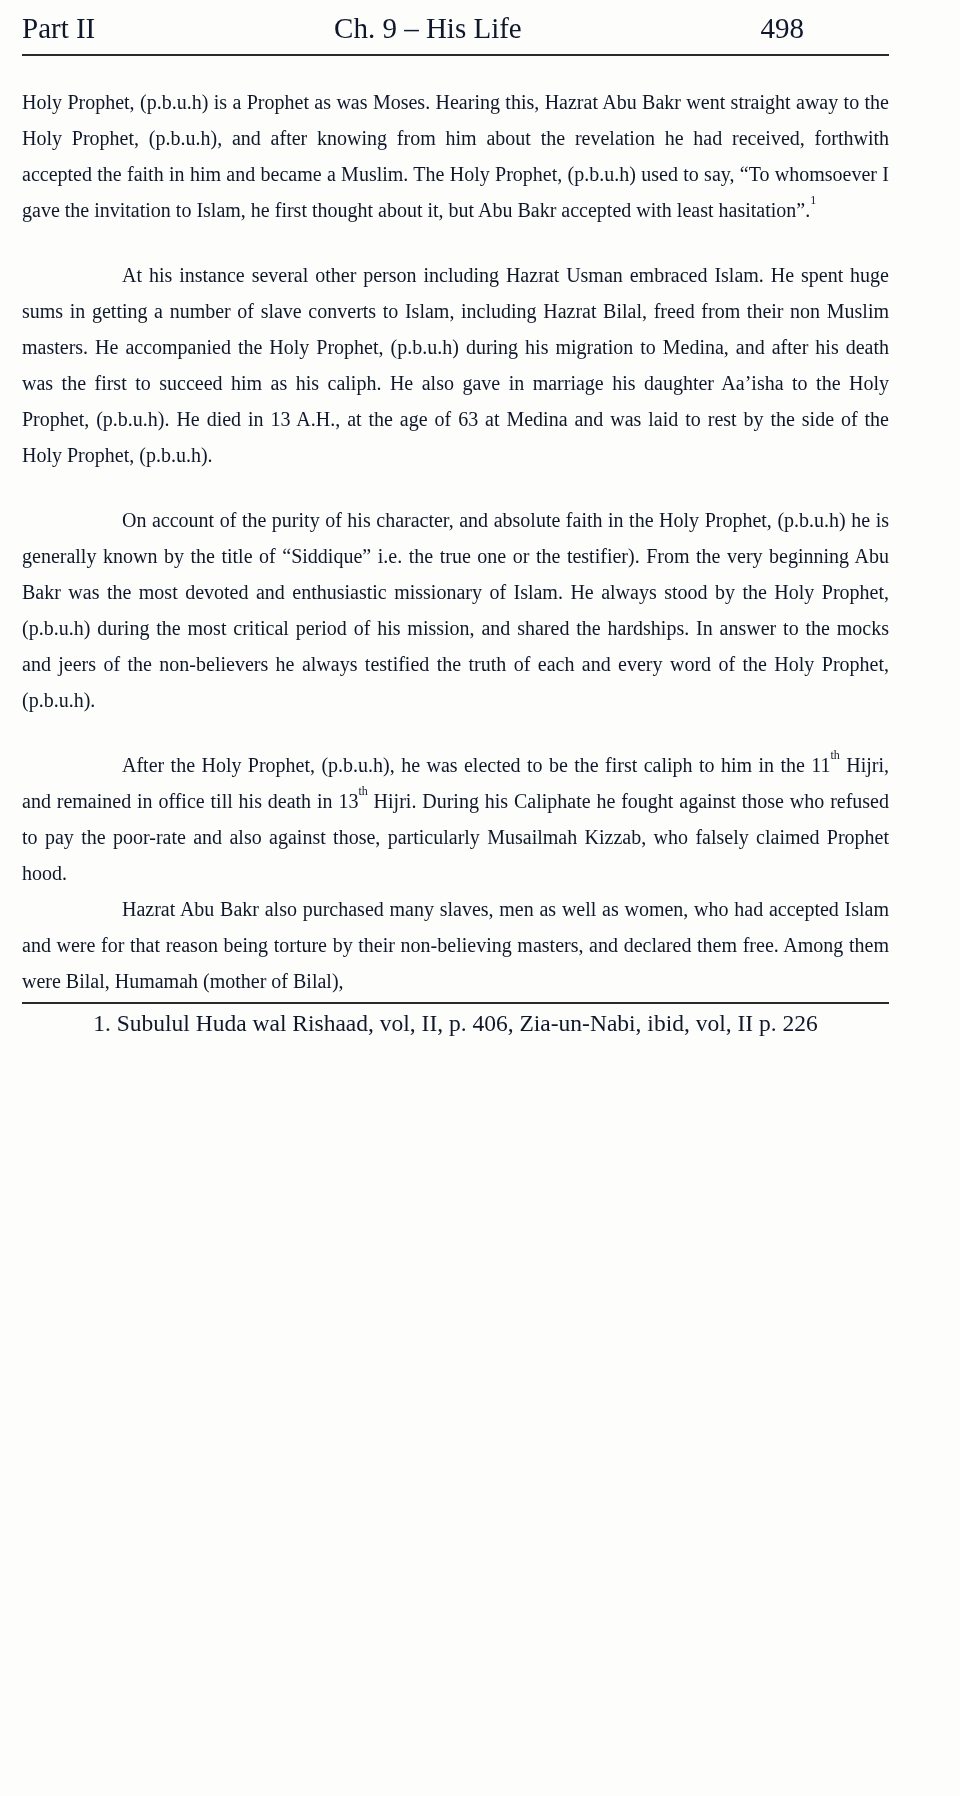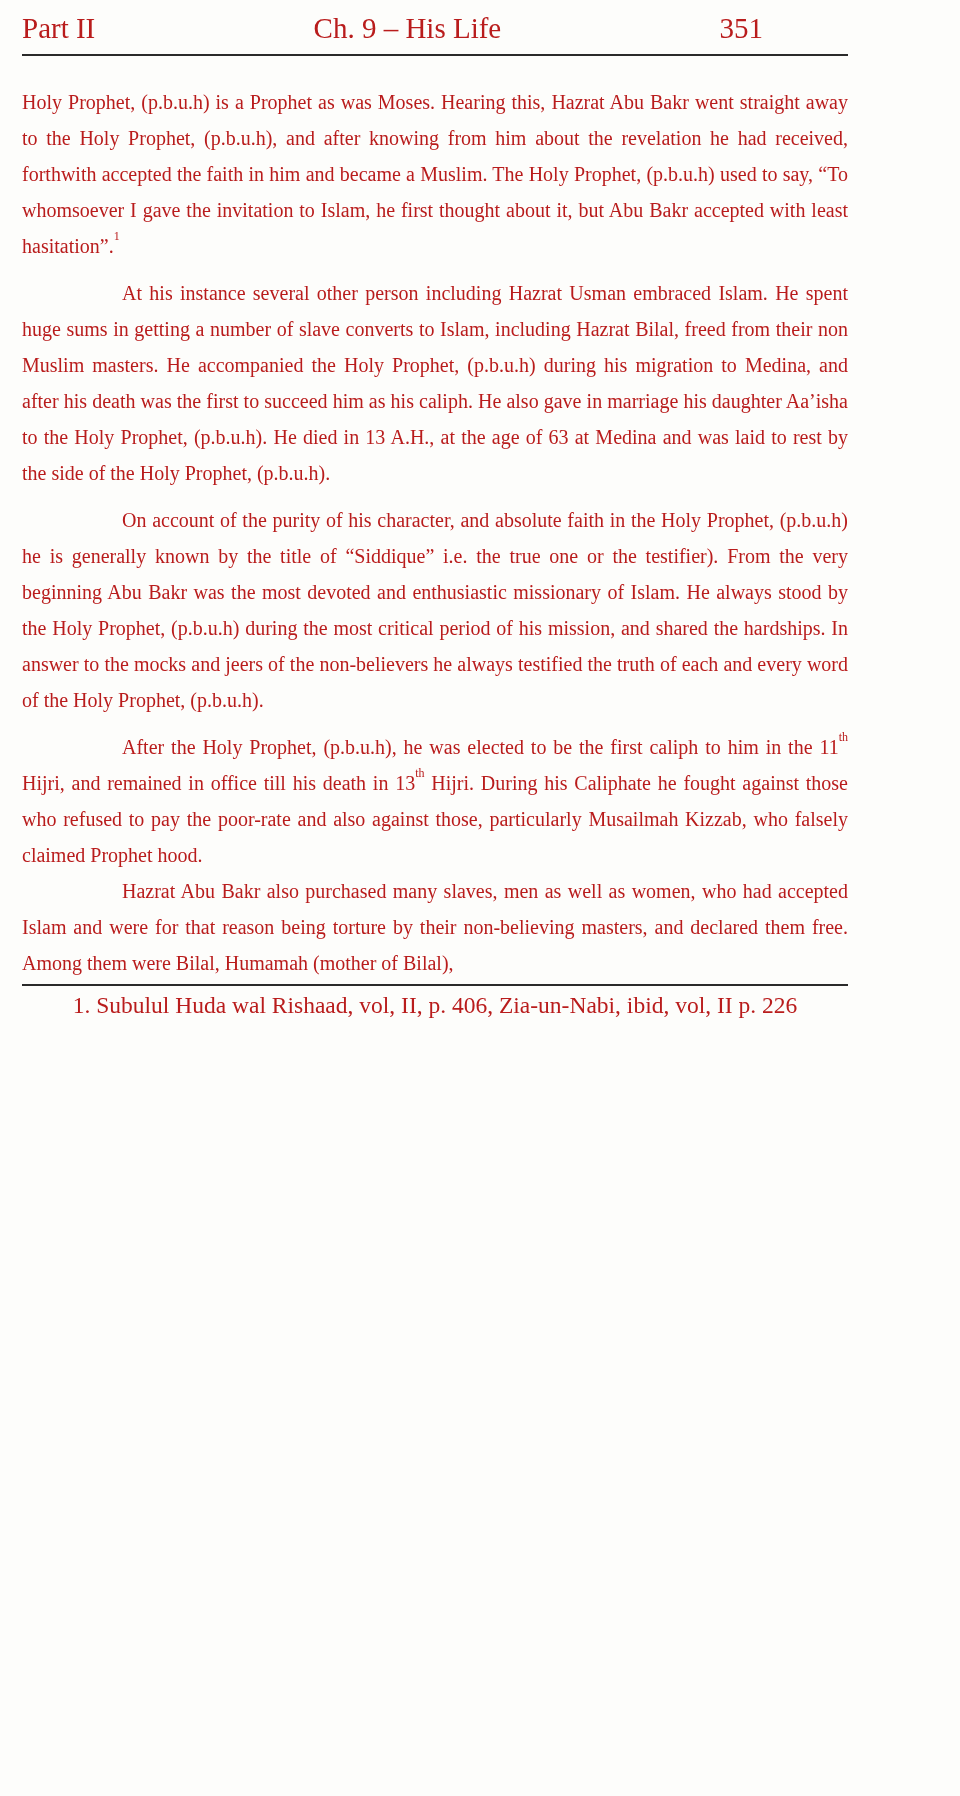--- a/index.html
+++ b/index.html
@@ -5,23 +5,23 @@
   html, body {
     margin: 0;
     padding: 0;
     background: #ffffff;
   }
   .page {
     width: 960px;
     height: 1796px;
     box-sizing: border-box;
     background: #fdfdfb;
-    color: #b91c1c;
+    color: #0f172a;
     font-family: "Liberation Serif", "DejaVu Serif", serif;
-    padding: 10px 112px 0 22px;
+    padding: 10px 71px 0 22px;
     overflow: hidden;
   }
   .header {
     display: flex;
     justify-content: space-between;
     align-items: baseline;
     font-size: 29px;
     line-height: 36px;
     padding-right: 85px;
     padding-bottom: 8px;
@@ -36,21 +36,21 @@
     line-height: 36px;
     text-align: justify;
   }
   .para {
     margin: 0;
   }
   .para.indent {
     text-indent: 100px;
   }
   .para.gap {
-    margin-top: 11px;
+    margin-top: 29px;
   }
   sup.sp {
     font-size: 0.6em;
     line-height: 0;
     position: relative;
     top: -0.45em;
   }
   .footnote-rule {
     margin-top: 3px;
     border-top: 2px solid #2a2a2a;
@@ -64,21 +64,21 @@
   }
 </style>
 </head>
 <body>
 
 <div class="page">
 
   <div class="header">
     <span>Part II</span>
     <span>Ch. 9 – His Life</span>
-    <span>351</span>
+    <span>498</span>
   </div>
 
   <div class="header-rule"></div>
 
   <div class="body">
       <p class="para">Holy Prophet, (p.b.u.h) is a Prophet as was Moses. Hearing this, Hazrat Abu Bakr went straight away to the Holy Prophet, (p.b.u.h), and after knowing from him about the revelation he had received, forthwith accepted the faith in him and became a Muslim. The Holy Prophet, (p.b.u.h) used to say, “To whomsoever I gave the invitation to Islam, he first thought about it, but Abu Bakr accepted with least hasitation”.<sup class="sp">1</sup></p>
       <p class="para indent gap">At his instance several other person including Hazrat Usman embraced Islam. He spent huge sums in getting a number of slave converts to Islam, including Hazrat Bilal, freed from their non Muslim masters. He accompanied the Holy Prophet, (p.b.u.h) during his migration to Medina, and after his death was the first to succeed him as his caliph. He also gave in marriage his daughter Aa’isha to the Holy Prophet, (p.b.u.h). He died in 13 A.H., at the age of 63 at Medina and was laid to rest by the side of the Holy Prophet, (p.b.u.h).</p>
       <p class="para indent gap">On account of the purity of his character, and absolute faith in the Holy Prophet, (p.b.u.h) he is generally known by the title of “Siddique” i.e. the true one or the testifier). From the very beginning Abu Bakr was the most devoted and enthusiastic missionary of Islam. He always stood by the Holy Prophet, (p.b.u.h) during the most critical period of his mission, and shared the hardships. In answer to the mocks and jeers of the non-believers he always testified the truth of each and every word of the Holy Prophet, (p.b.u.h).</p>
       <p class="para indent gap">After the Holy Prophet, (p.b.u.h), he was elected to be the first caliph to him in the 11<sup class="sp">th</sup> Hijri, and remained in office till his death in 13<sup class="sp">th</sup> Hijri. During his Caliphate he fought against those who refused to pay the poor-rate and also against those, particularly Musailmah Kizzab, who falsely claimed Prophet hood.</p>
       <p class="para indent">Hazrat Abu Bakr also purchased many slaves, men as well as women, who had accepted Islam and were for that reason being torture by their non-believing masters, and declared them free. Among them were Bilal, Humamah (mother of Bilal),</p>

